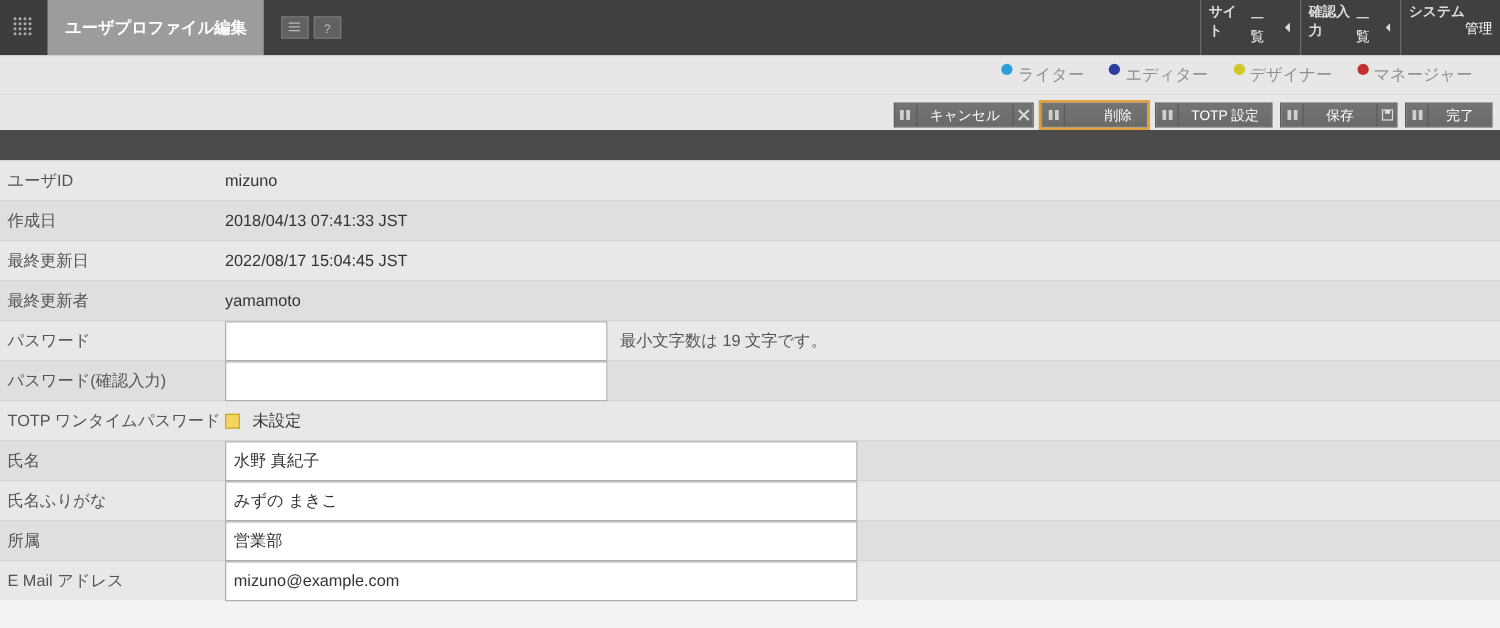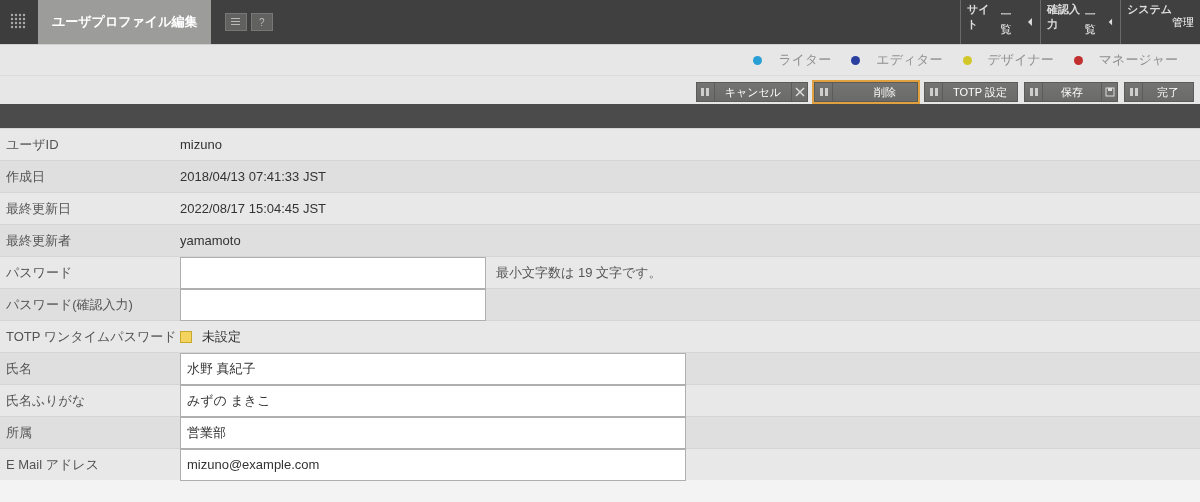--- a/index.html
+++ b/index.html
@@ -16,21 +16,21 @@
 .topbar .spacer { flex: 1; }
 
 .menu { display: flex; }
 .menu-item { width: 80px; border-left: 1px solid #6a6a6a; display: flex; justify-content: space-between; padding: 2px 6px 2px 6px; }
 .menu-item .mi-title { font-size: 11px; color: #ddd; font-weight: 600; }
 .menu-item .mi-sub { display: flex; align-items: center; justify-content: flex-end; gap: 4px; font-size: 11px; color: #fff; }
 .arrow { width: 8px; height: 8px; }
 
 
 .legend-bar { height: 32px; background: #e6e7e6; display: flex; align-items: center; justify-content: flex-end; padding: 0 22px; gap: 20px; border-top: 1px solid #cfd0cf; border-bottom: 1px solid #dcdddc; }
-.legend { display: flex; align-items: center; gap: 16px; font-size: 13px; color: #8f8f8f; }
+.legend { display: flex; gap: 4px; font-size: 13px; color: #8f8f8f; }
 .dot { width: 9px; height: 9px; border-radius: 50%; }
 
 
 .gap-row { height: 28px; background: #e6e7e6; }
 .action-wrap { background: #4b4b4b; height: 24px; position: relative; }
 .action-bar { position: absolute; right: 6px; top: -22px; display: flex; gap: 6px; }
 .abar { height: 20px; display: flex; align-items: center; }
 .abtn { height: 20px; background: linear-gradient(#747473,#6a6a69); border: 1px solid #5b5b5a; display: flex; align-items: center; font-size: 11px; color: #fff; }
 .abtn .grip { width: 18px; height: 100%; display: flex; align-items: center; justify-content: center; border-right: 1px solid #5b5b5a; }
 .abtn .grip svg { width: 10px; height: 10px; fill: #d8d8d8; }
@@ -154,21 +154,21 @@
           </span>
         <span class="lbl">キャンセル</span>
         <span class="tail">
             <svg viewBox="0 0 10 10">
               <path d="M1 1l8 8M9 1l-8 8" stroke="#ddd" stroke-width="1.5"></path>
             </svg>
           </span>
       </div>
     </div>
     <div class="abar">
-      <div class="abtn focus-outline" style="width:104px;gap:20px;">
+      <div class="abtn focus-outline" style="width:85px;gap:20px;">
         <span class="grip">
             <svg viewBox="0 0 10 10">
               <rect x="1" y="1" width="3" height="8" fill="#cfcfce"></rect>
               <rect x="6" y="1" width="3" height="8" fill="#cfcfce"></rect>
             </svg>
           </span>
         <span class="lbl" style="flex:1;text-align:center;">削除</span>
       </div>
     </div>
     <div class="abar">

